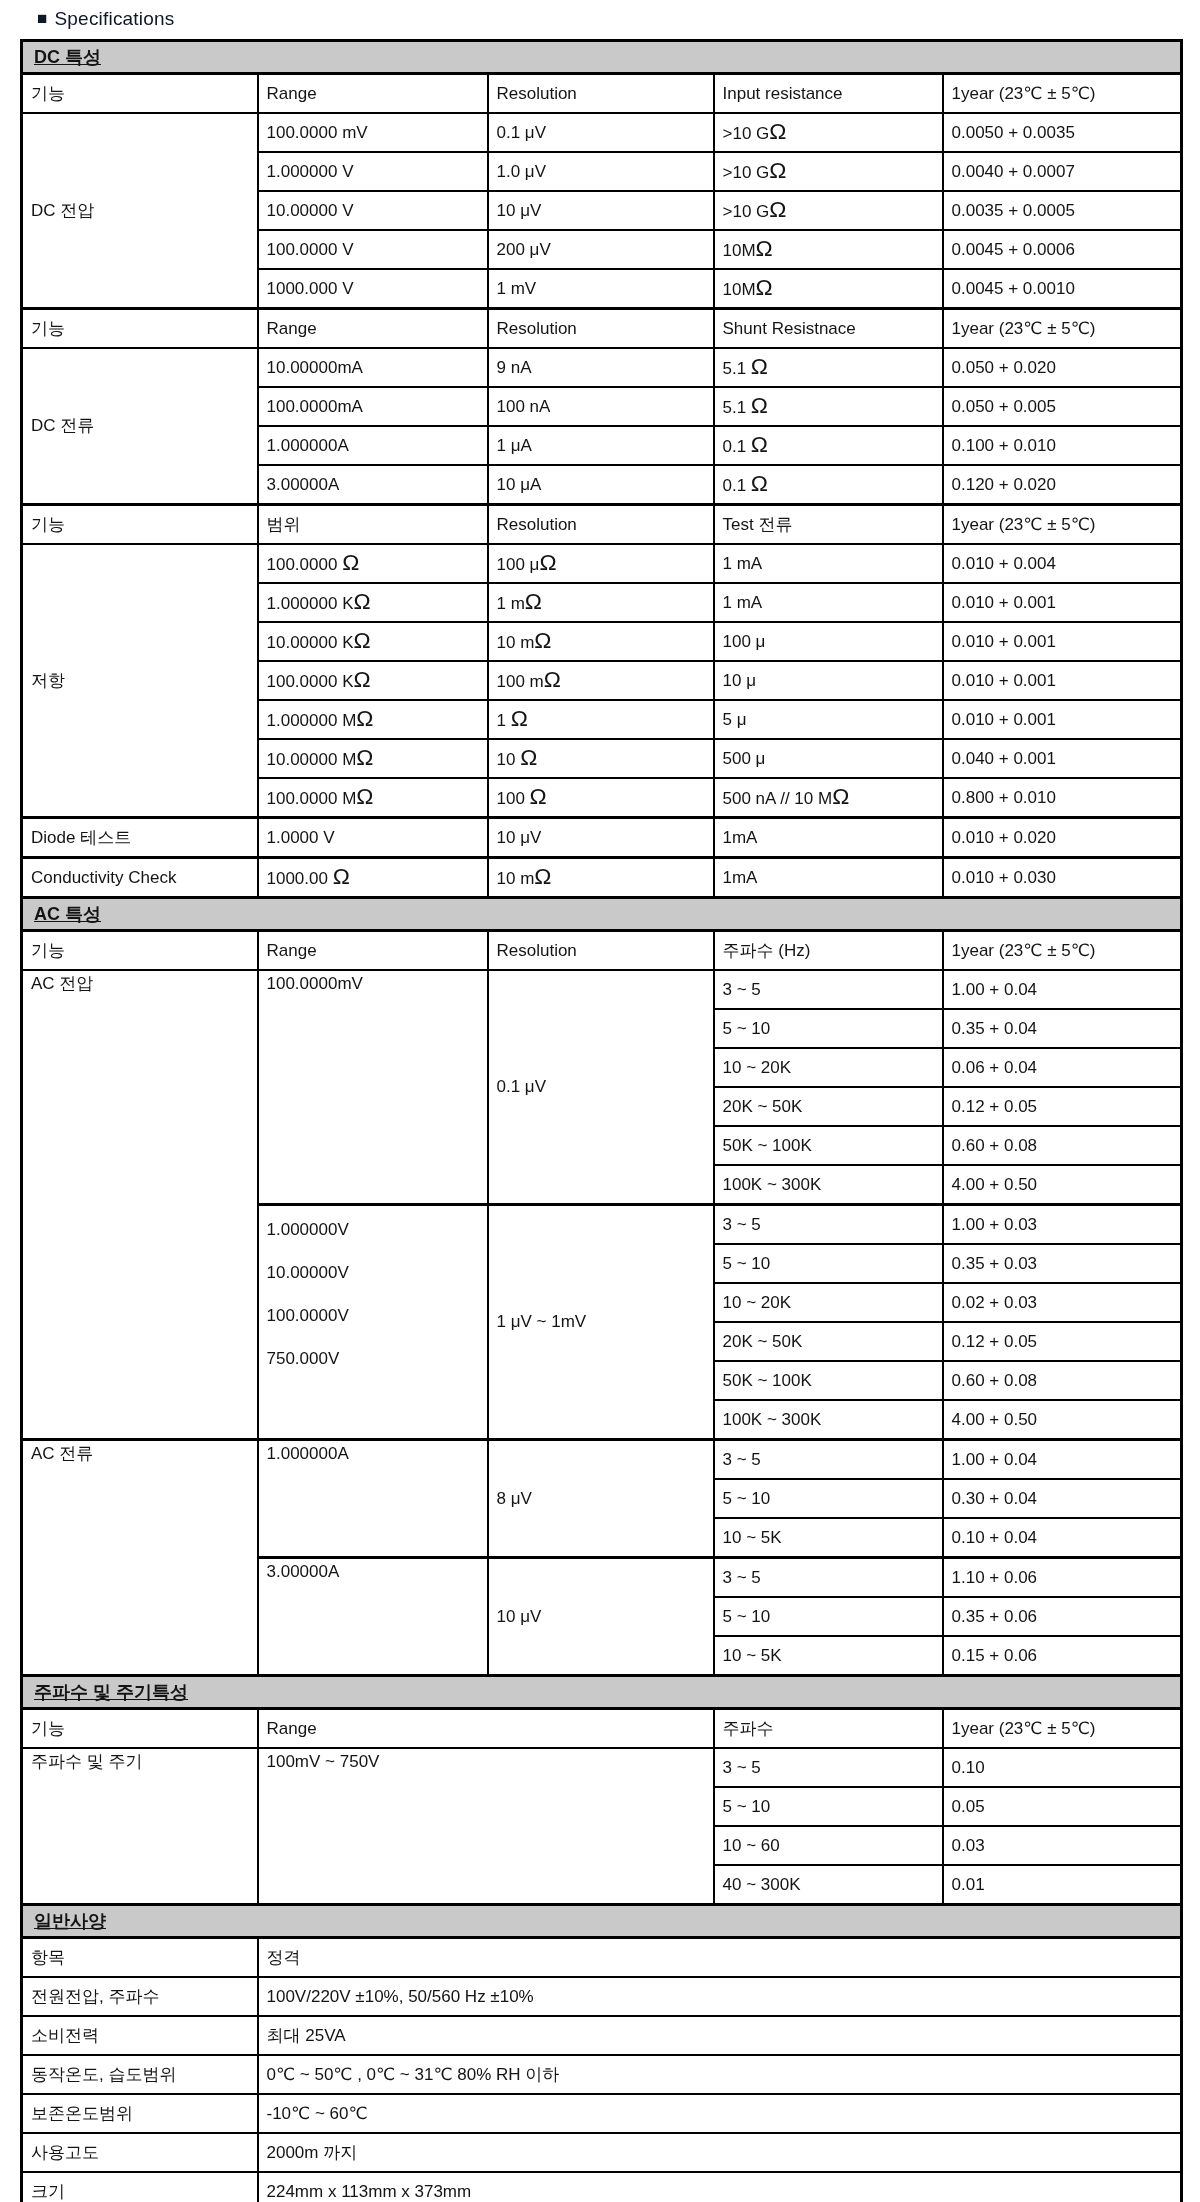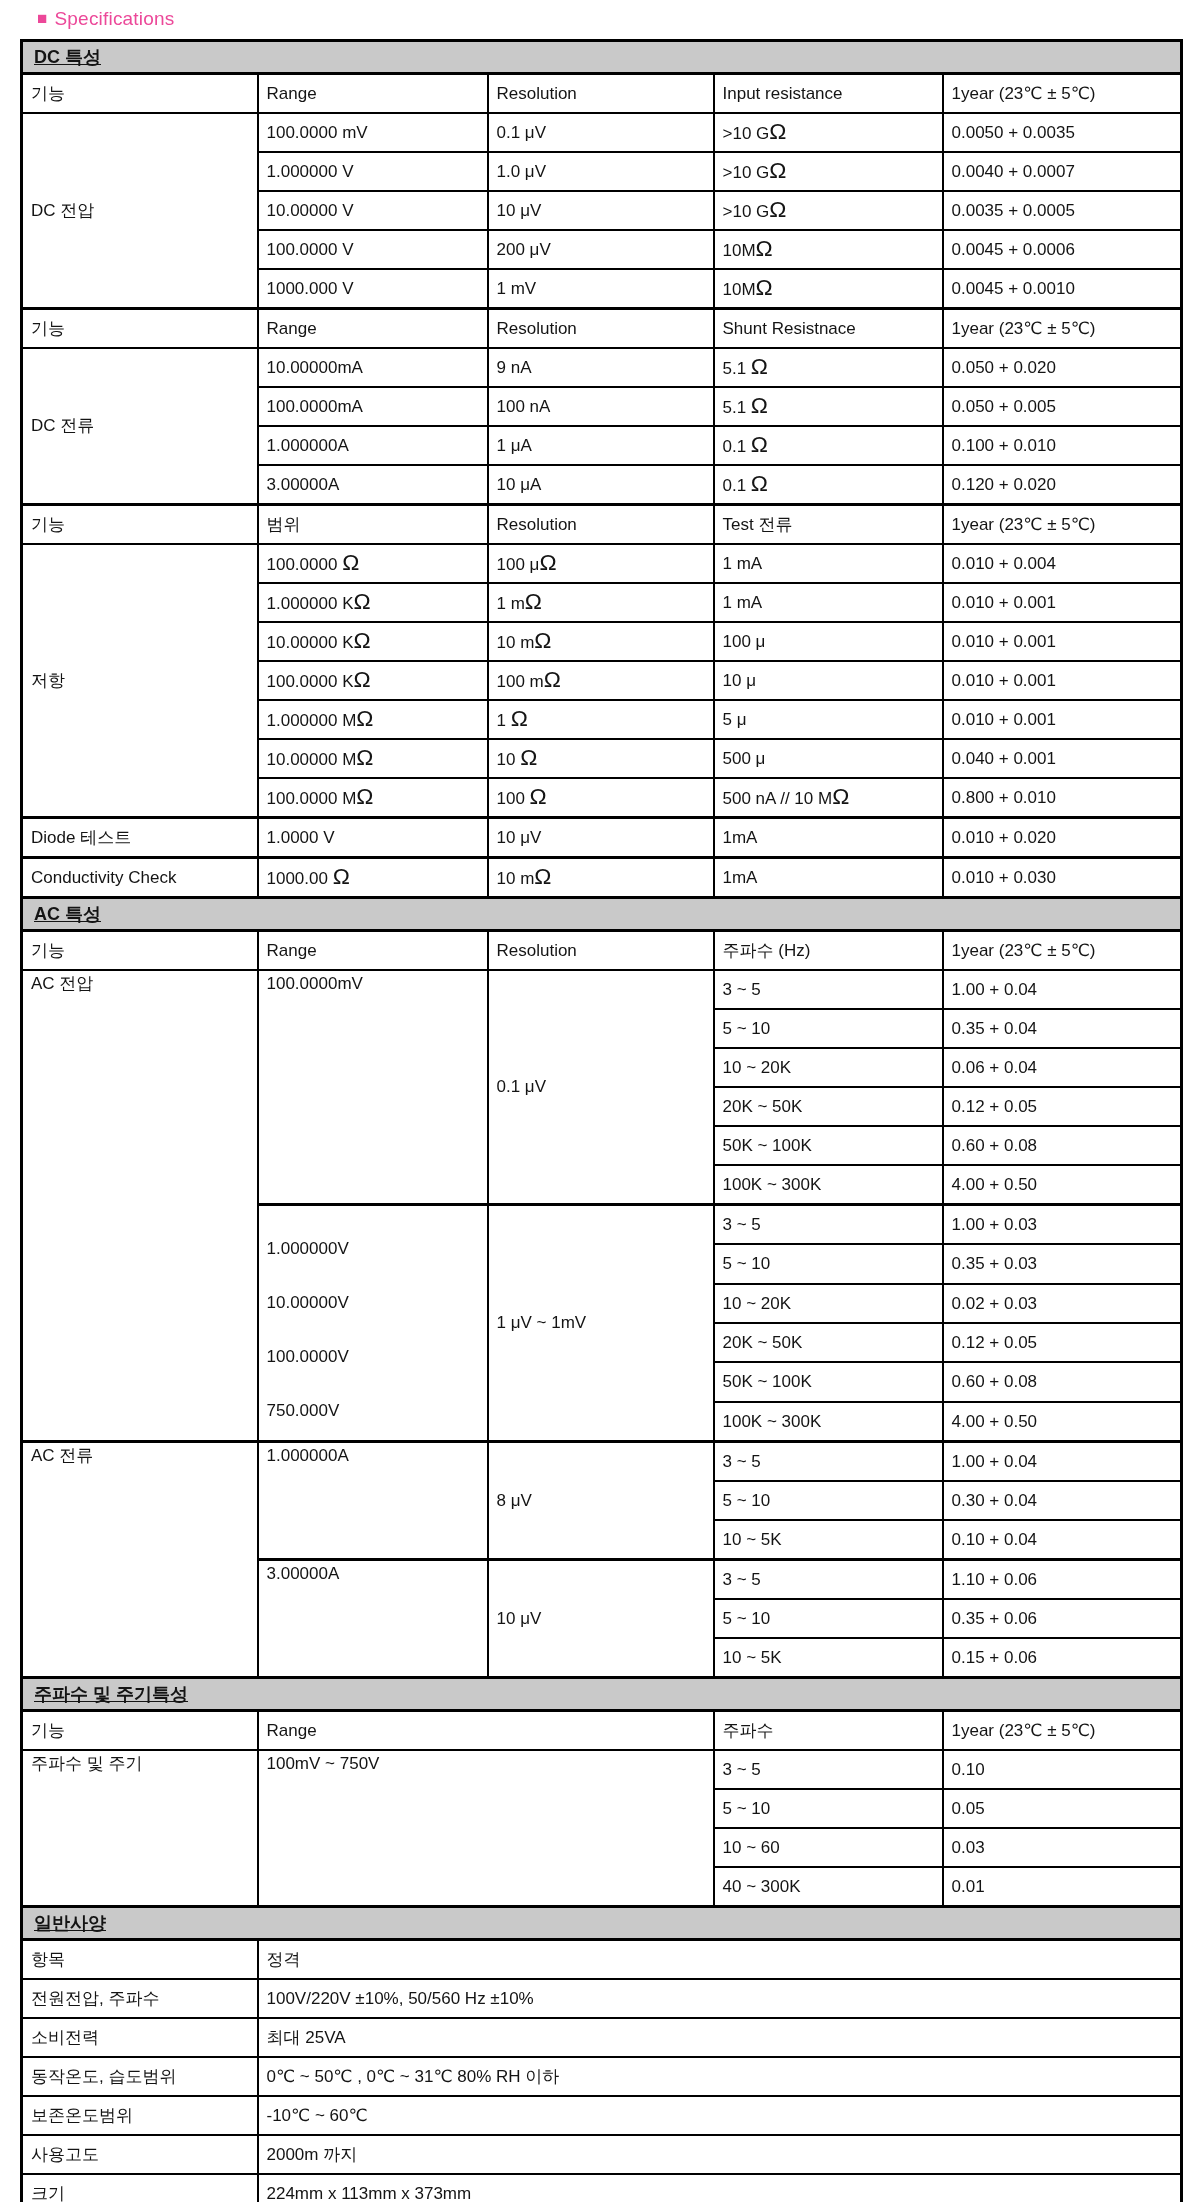--- a/index.html
+++ b/index.html
@@ -1,27 +1,27 @@
 <!DOCTYPE html>
 <html><head>
 <meta charset="utf-8">
 <style>
   html,body{margin:0;padding:0;background:#ffffff;}
   body{width:1200px;min-height:2202px;font-family:"Liberation Sans","DejaVu Sans",sans-serif;color:#141414;}
   .page{padding:6px 20px 30px 20px;}
-  .doc-title{margin:2px 0 9px 17px;font-size:19px;font-weight:500;color:#ec4899;letter-spacing:0.2px;}
+  .doc-title{margin:2px 0 9px 17px;font-size:19px;font-weight:500;color:#0f172a;letter-spacing:0.2px;}
   .doc-title .bullet{font-size:17px;margin-right:7px;position:relative;top:-1px;}
   table.spec{width:1160px;table-layout:fixed;border-collapse:collapse;border:3px solid #000;}
   td{border:2px solid #000;font-size:17px;height:33px;padding:2px 6px 2px 8px;vertical-align:middle;
      white-space:pre-line;overflow:hidden;line-height:1.25;}
   tr.r-band td{background:#c9c9c9;font-weight:bold;font-size:18px;height:26px;
      border-top-width:3px;border-bottom-width:3px;padding-left:11px;text-decoration:underline;}
   tr.gstart td{border-top-width:3px;}
   td.va-top{vertical-align:top;}
-  td.spread{vertical-align:top;line-height:54px;padding-top:16px;}
+  td.spread{vertical-align:top;line-height:43px;padding-top:2px;}
   .ohm{font-size:1.35em;line-height:1;}
 </style>
 </head>
 <body>
 
 <div class="page">
   <div class="doc-title">
     <span class="bullet">■</span><span>Specifications</span>
   </div>
   <table class="spec">

